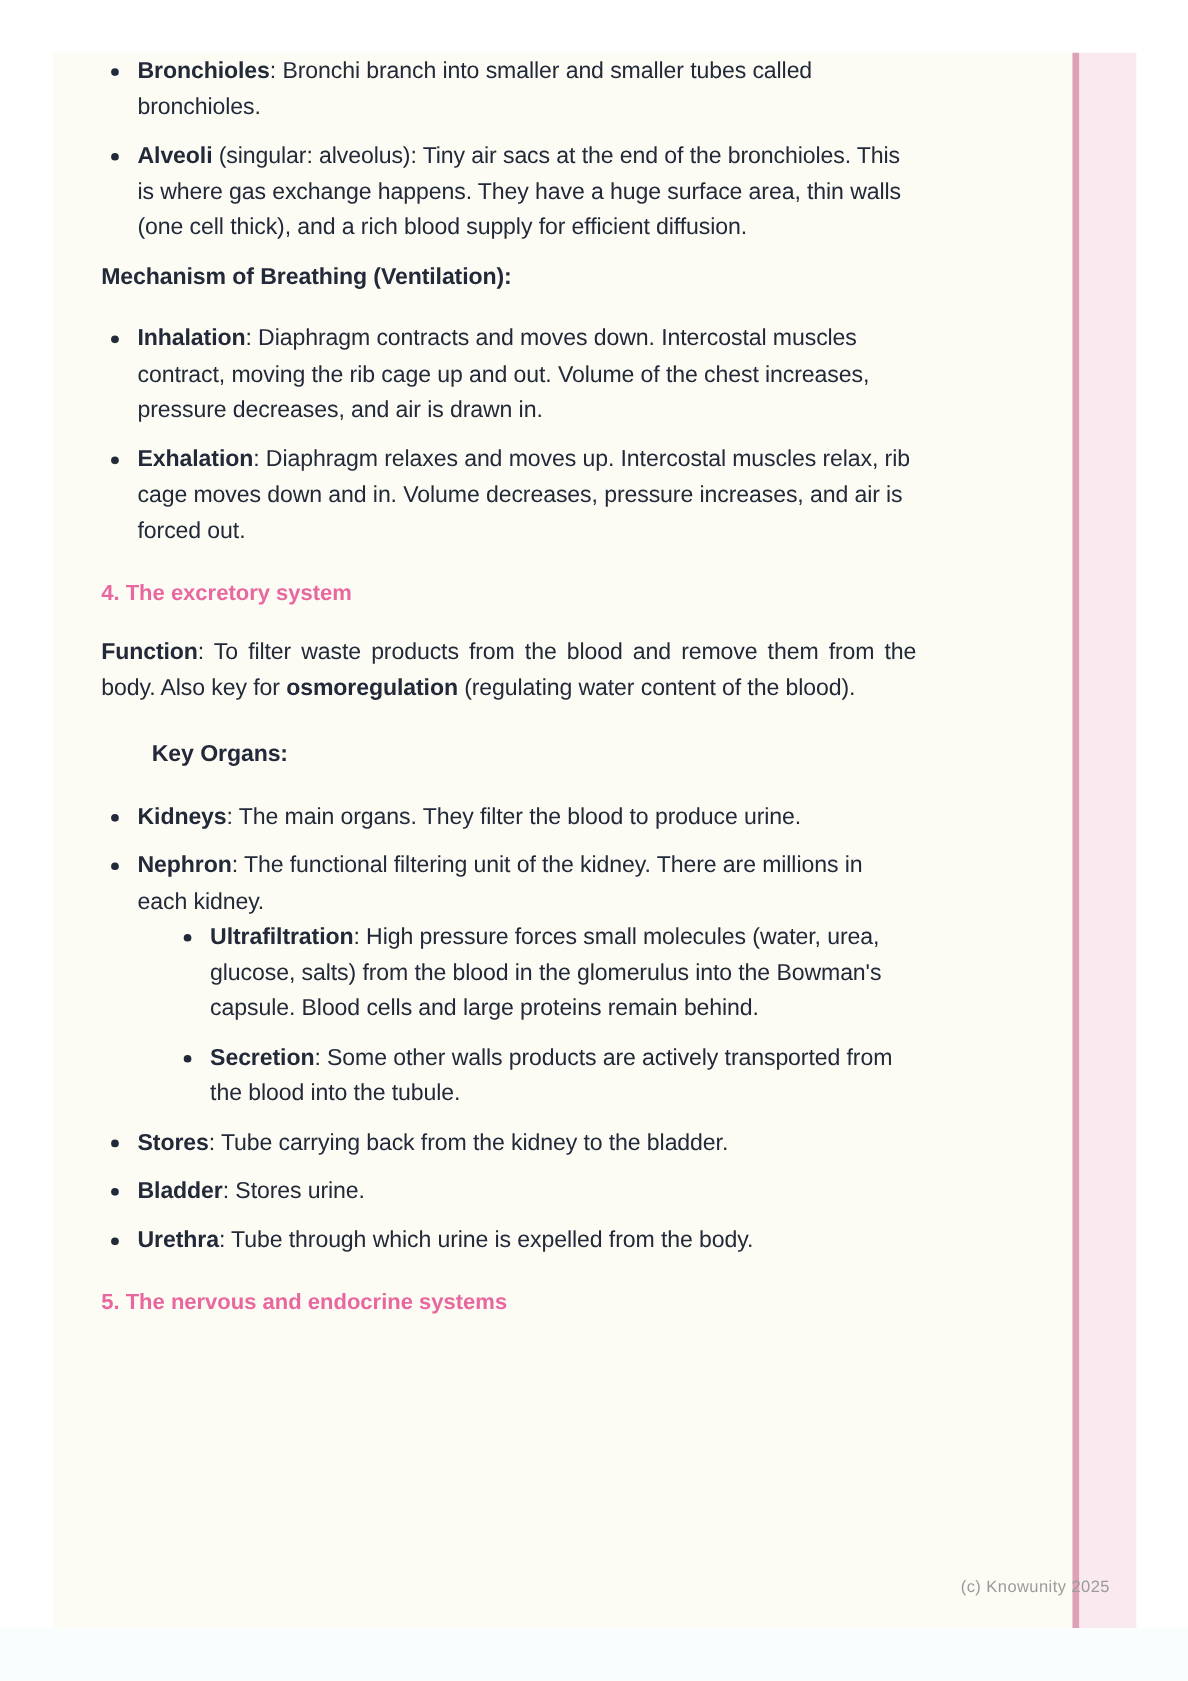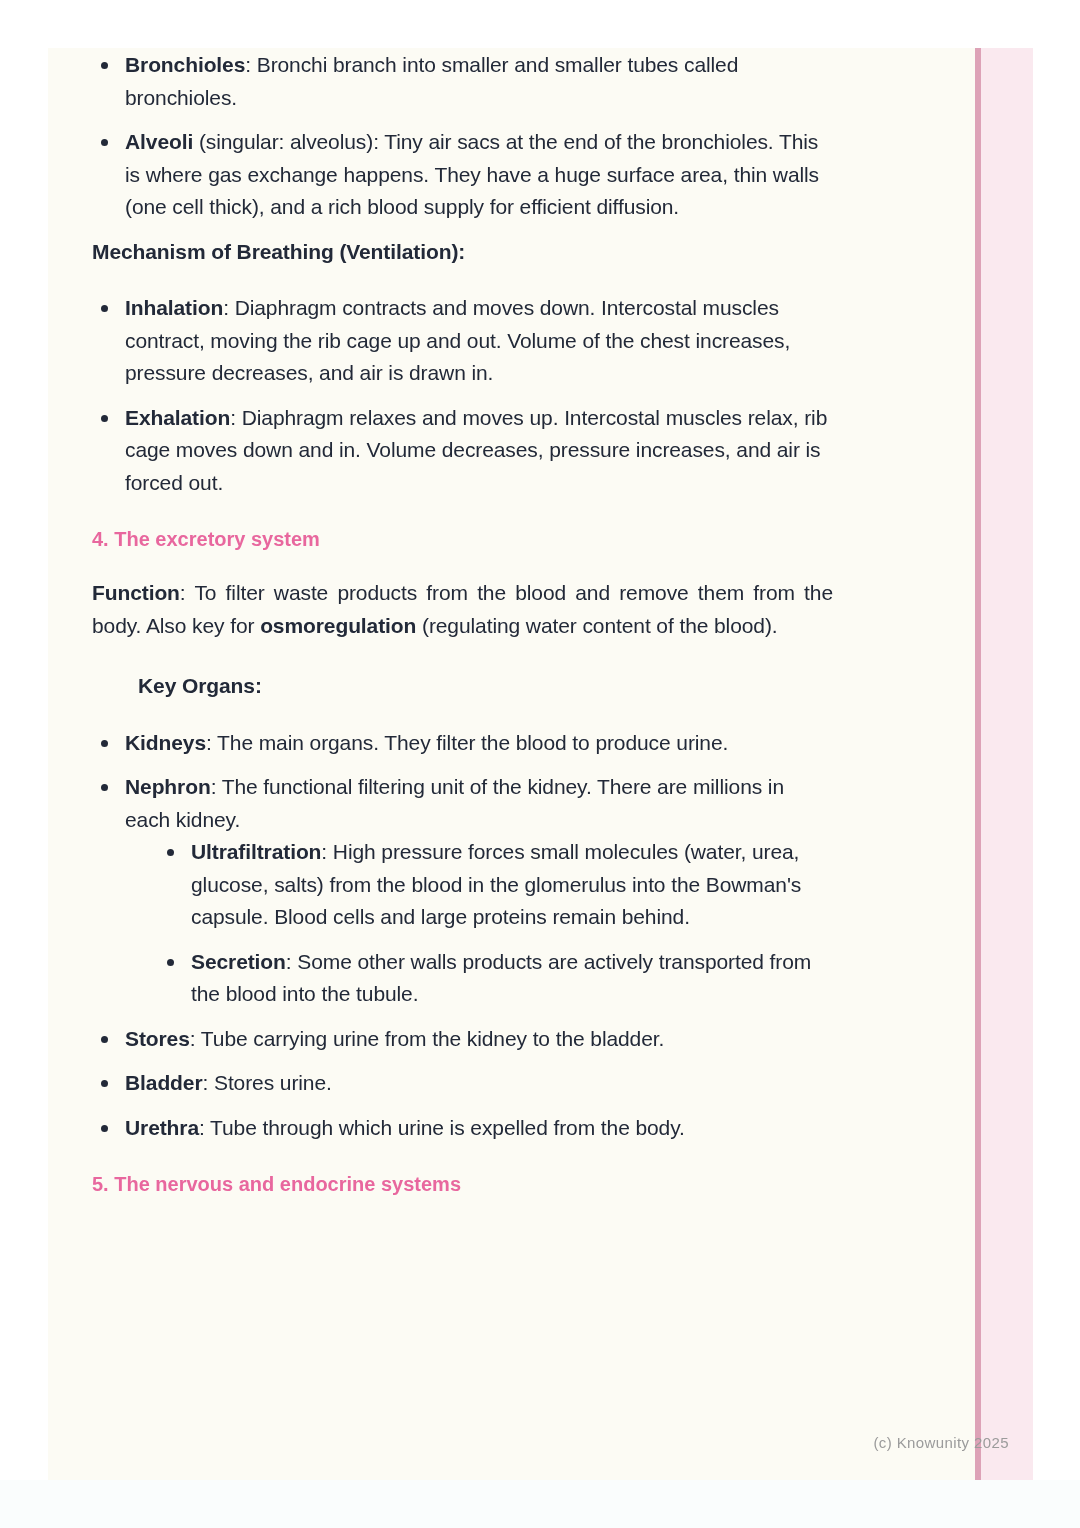--- a/index.html
+++ b/index.html
@@ -92,21 +92,21 @@
         <ul>
           <li>
             <span class="b">Ultrafiltration</span><span>: High pressure forces small molecules (water, urea, glucose, salts) from the blood in the glomerulus into the Bowman's capsule. Blood cells and large proteins remain behind.</span>
           </li>
           <li>
             <span class="b">Secretion</span><span>: Some other walls products are actively transported from the blood into the tubule.</span>
           </li>
         </ul>
       </li>
       <li>
-        <span class="b">Stores</span><span>: Tube carrying urine from the kidney to the bladder.</span>
+        <span class="b">Stores</span><span>: Tube carrying back from the kidney to the bladder.</span>
       </li>
       <li>
         <span class="b">Bladder</span><span>: Stores urine.</span>
       </li>
       <li>
         <span class="b">Urethra</span><span>: Tube through which urine is expelled from the body.</span>
       </li>
     </ul>
 
     <div class="section-heading">5. The nervous and endocrine systems</div>

